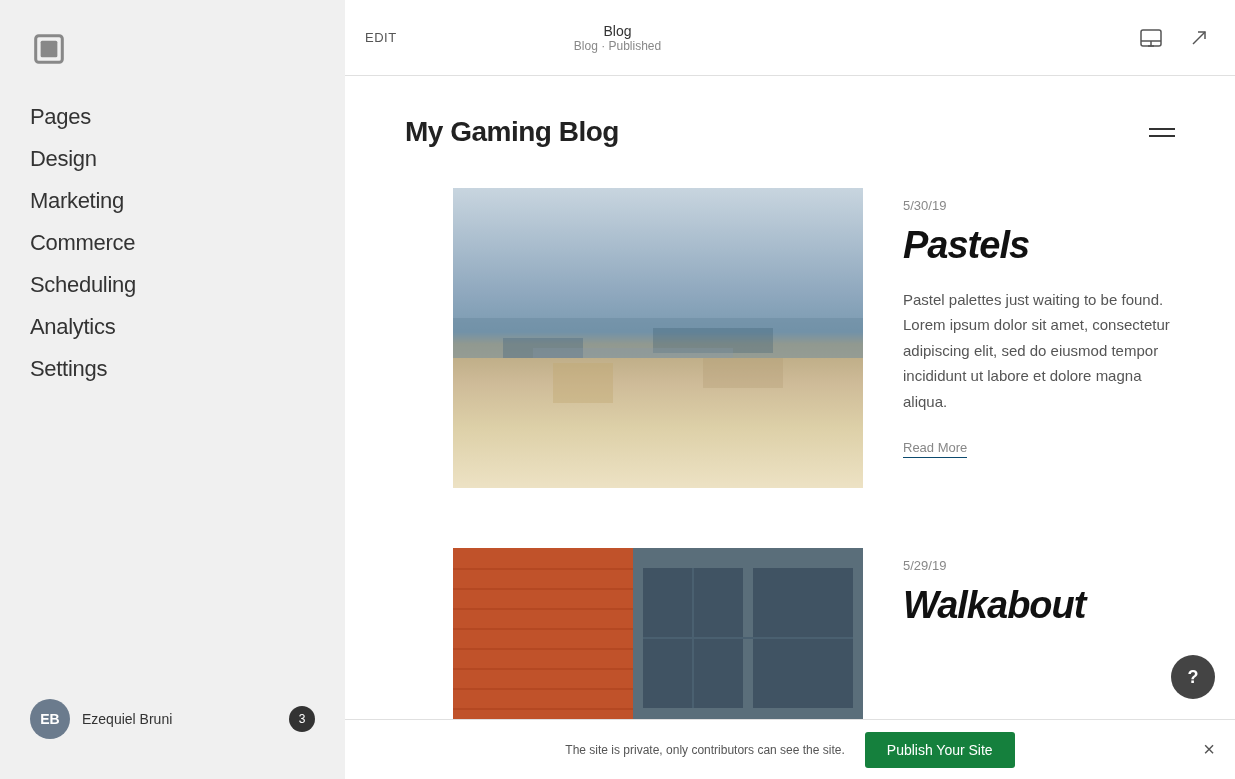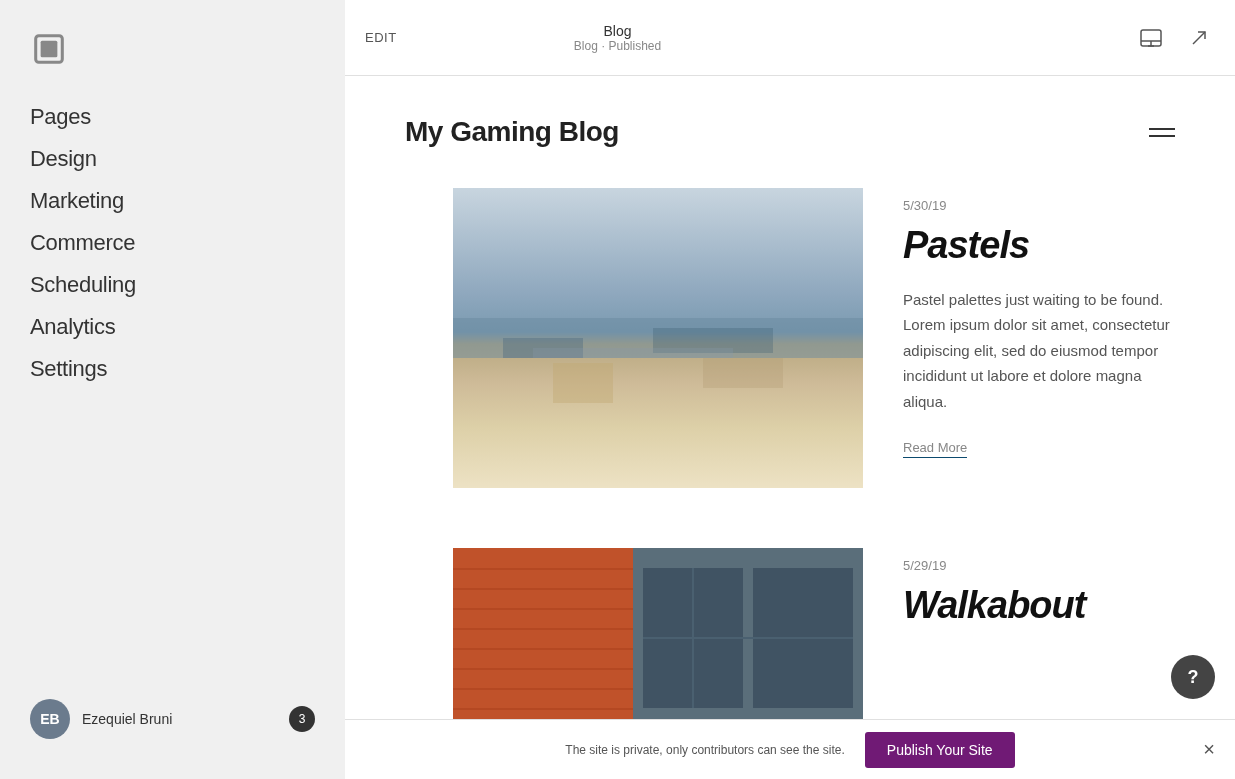--- a/index.html
+++ b/index.html
@@ -301,21 +301,21 @@
       flex-shrink: 0;
       position: relative;
     }
 
     .bottom-bar-text {
       font-size: 12px;
       color: #555;
     }
 
     .publish-btn {
-      background: #701a75;
+      background: #15803d;
       color: white;
       border: none;
       padding: 10px 22px;
       font-size: 14px;
       font-weight: 500;
       border-radius: 3px;
       cursor: pointer;
       margin-left: 20px;
     }
 

